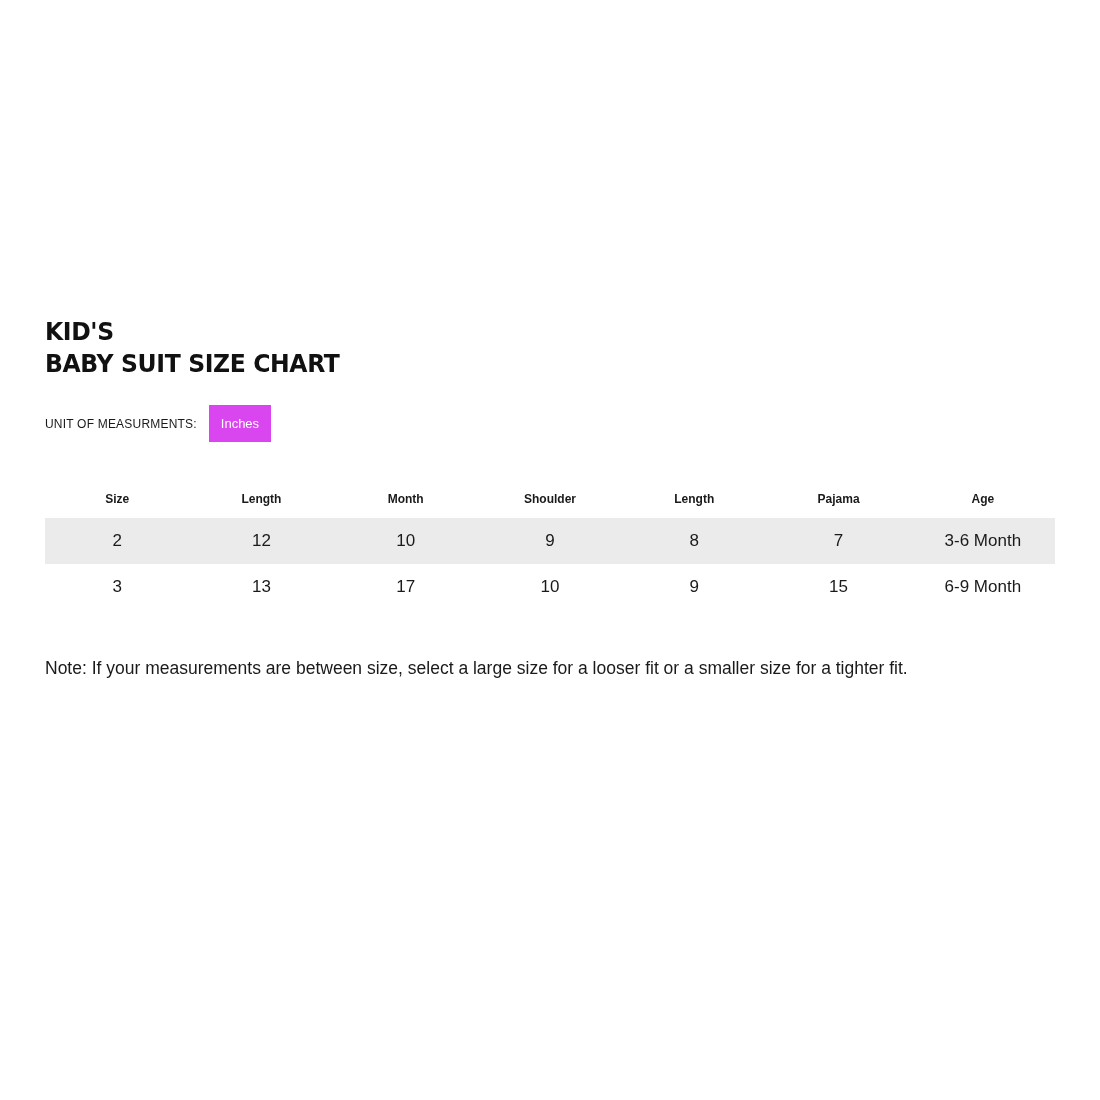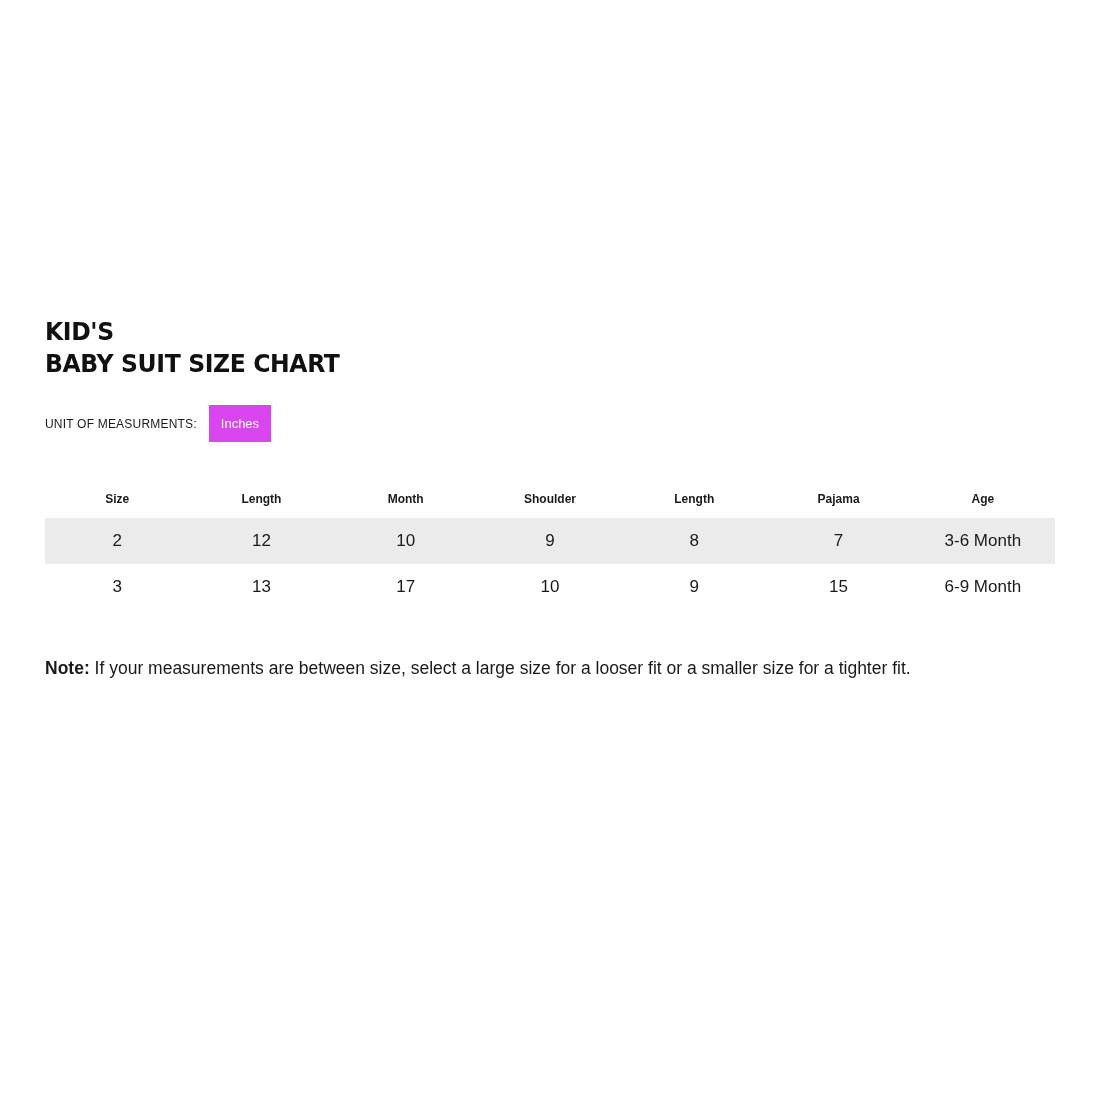--- a/index.html
+++ b/index.html
@@ -98,21 +98,21 @@
   }
 
   .note {
     margin-top: 46px;
     font-size: 17.5px;
     line-height: 1.42;
     color: #1a1a1a;
     max-width: 915px;
   }
   .note b {
-    font-weight: bold;
+    font-weight: normal;
   }
 </style>
 </head>
 <body>
 
 <div class="page">
   <div class="content">
 
     <div class="title-block">
       <span class="title-line">KID'S</span>

